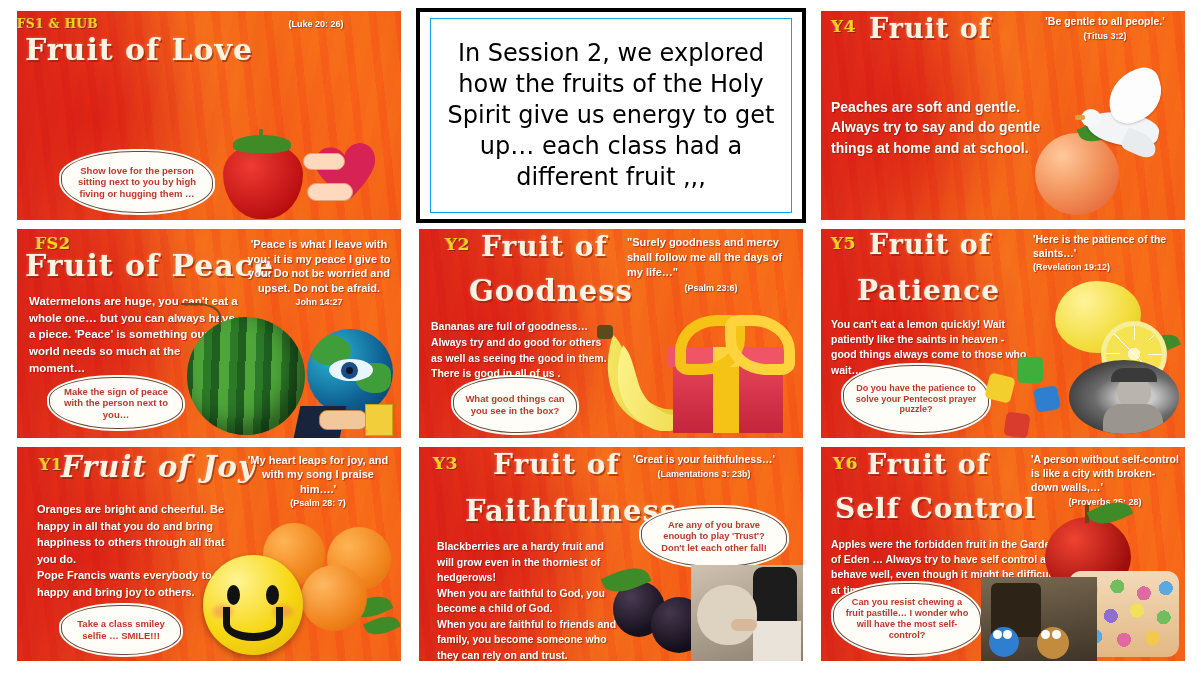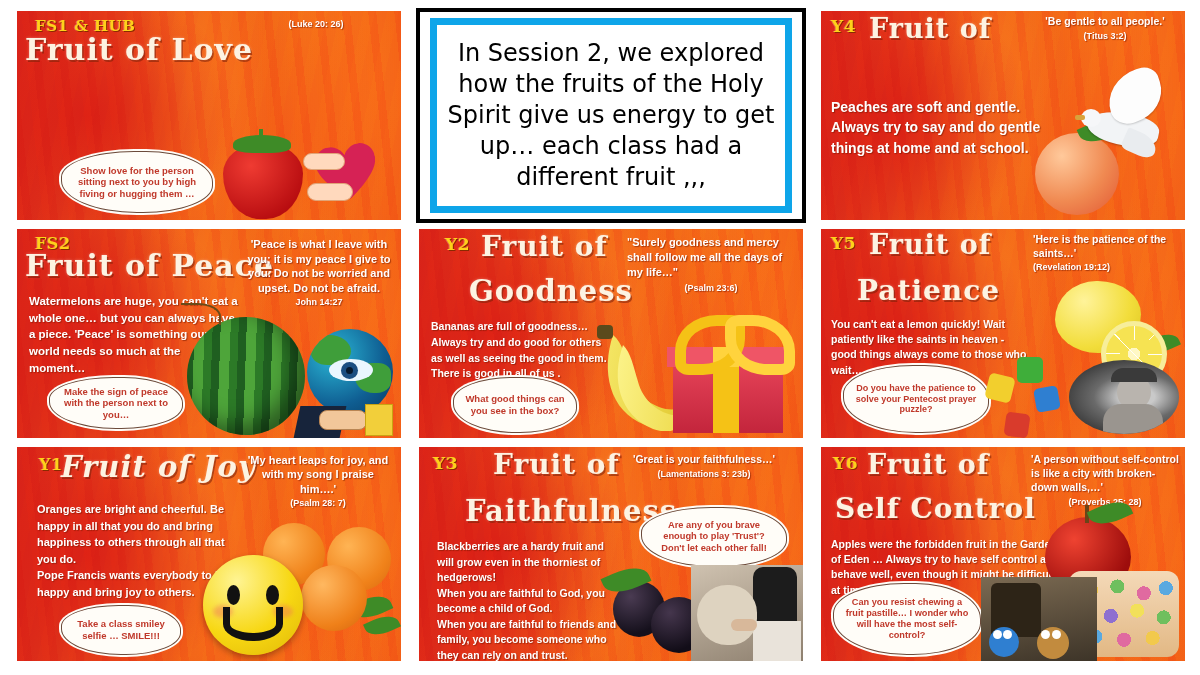--- a/index.html
+++ b/index.html
@@ -78,36 +78,36 @@
     border-radius:0 70% 0 70%;transform:rotate(-24deg);
   }
 
   
   .caption-box{
     border:4px solid #000;background:#fff;
     display:flex;align-items:center;justify-content:center;
     box-sizing:border-box;padding:6px 10px;
   }
   .caption-inner{
-    border:7px solid #0ea5e9;width:100%;height:100%;
+    border:1px solid #0ea5e9;width:100%;height:100%;
     display:flex;align-items:center;justify-content:flex-end;
     box-sizing:border-box;padding:4px 8px;
   }
   .caption-text{
     font-family:"DejaVu Sans", sans-serif;color:#000;
     font-size:24px;line-height:1.3;text-align:center;
   }
 </style>
 </head>
 <body>
 
 <div class="grid">
 
   <div class="card">
-    <div class="tag" style="left:18px;top:6px;font-size:15px;">FS1 &amp; HUB</div>
+    <div class="tag" style="left:0;top:6px;font-size:12px;">FS1 &amp; HUB</div>
     <div class="title" style="left:8px;top:24px;font-size:30px;">Fruit of Love</div>
     <div class="verse" style="right:6px;top:6px;width:158px;font-size:11.5px;line-height:1.3;">
       <span class="ref">(Luke 20: 26)</span>
     </div>
 
     <div class="art" style="left:198px;top:118px;width:96px;height:90px;">
       <div style="position:absolute;left:8px;top:14px;width:80px;height:76px;background:radial-gradient(circle at 35% 30%,#ef3b32,#b80d10 75%);border-radius:50% 50% 48% 48%/42% 42% 62% 62%;"></div>
       <div style="position:absolute;left:18px;top:6px;width:58px;height:18px;background:#3e8b27;border-radius:60% 60% 40% 40%;"></div>
       <div style="position:absolute;left:44px;top:0px;width:4px;height:12px;background:#3e8b27;"></div>
     </div>

